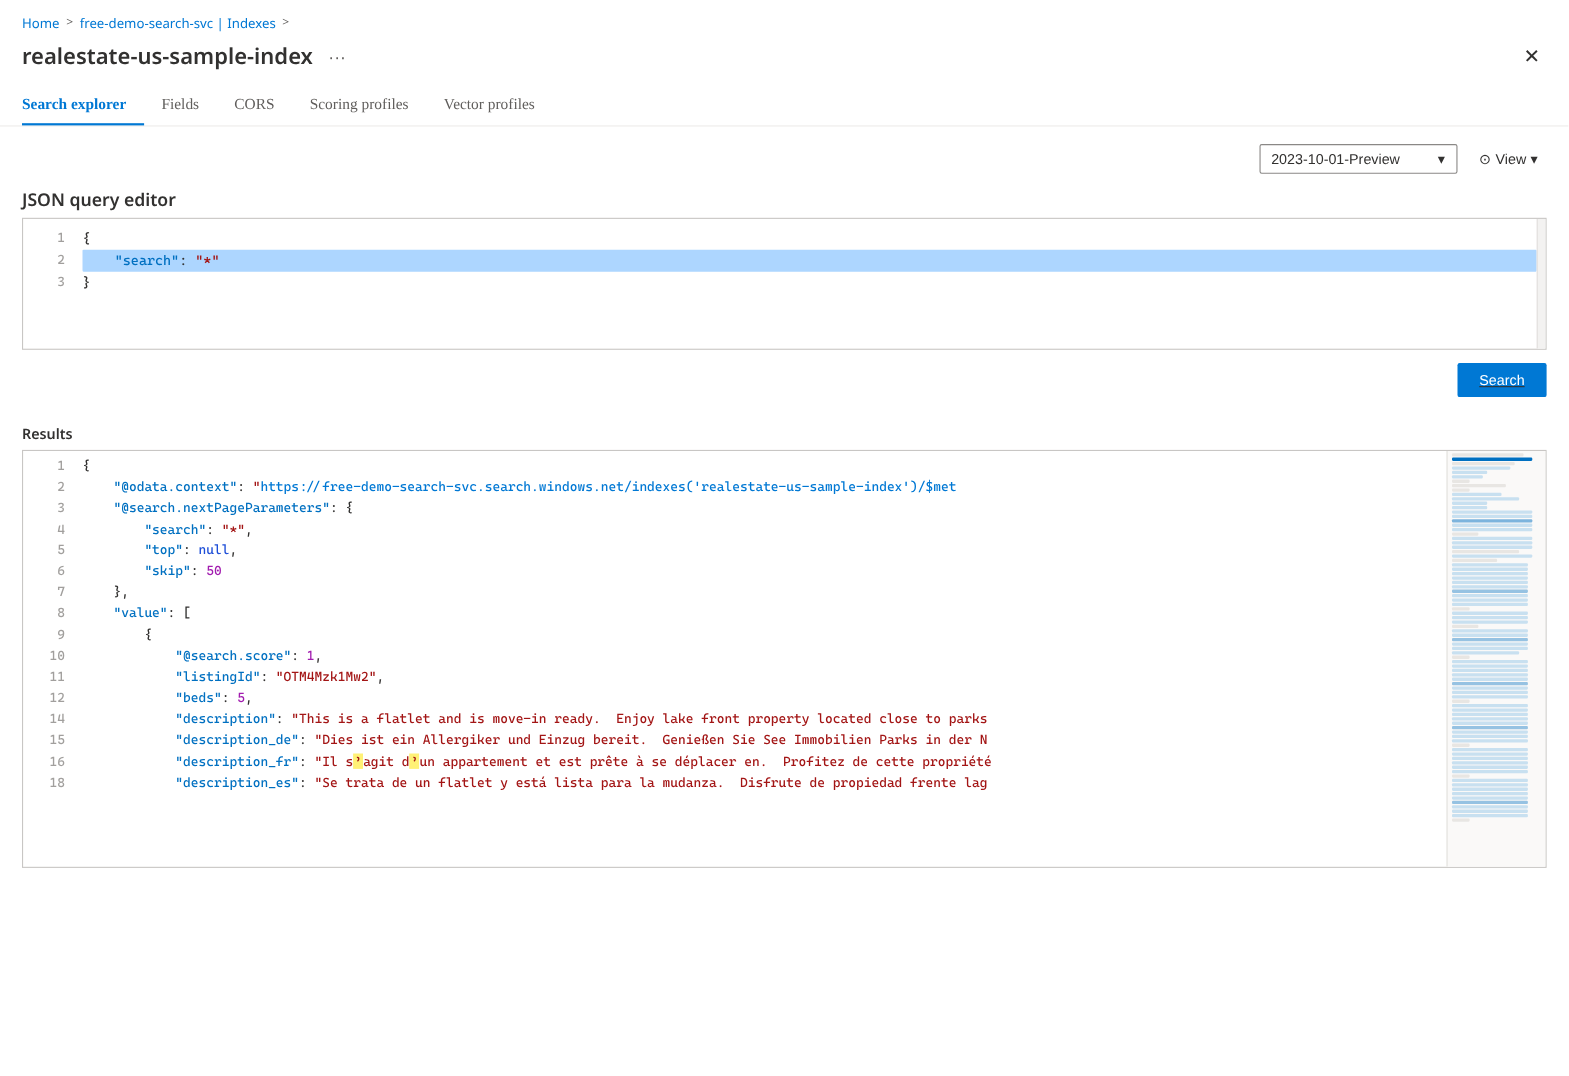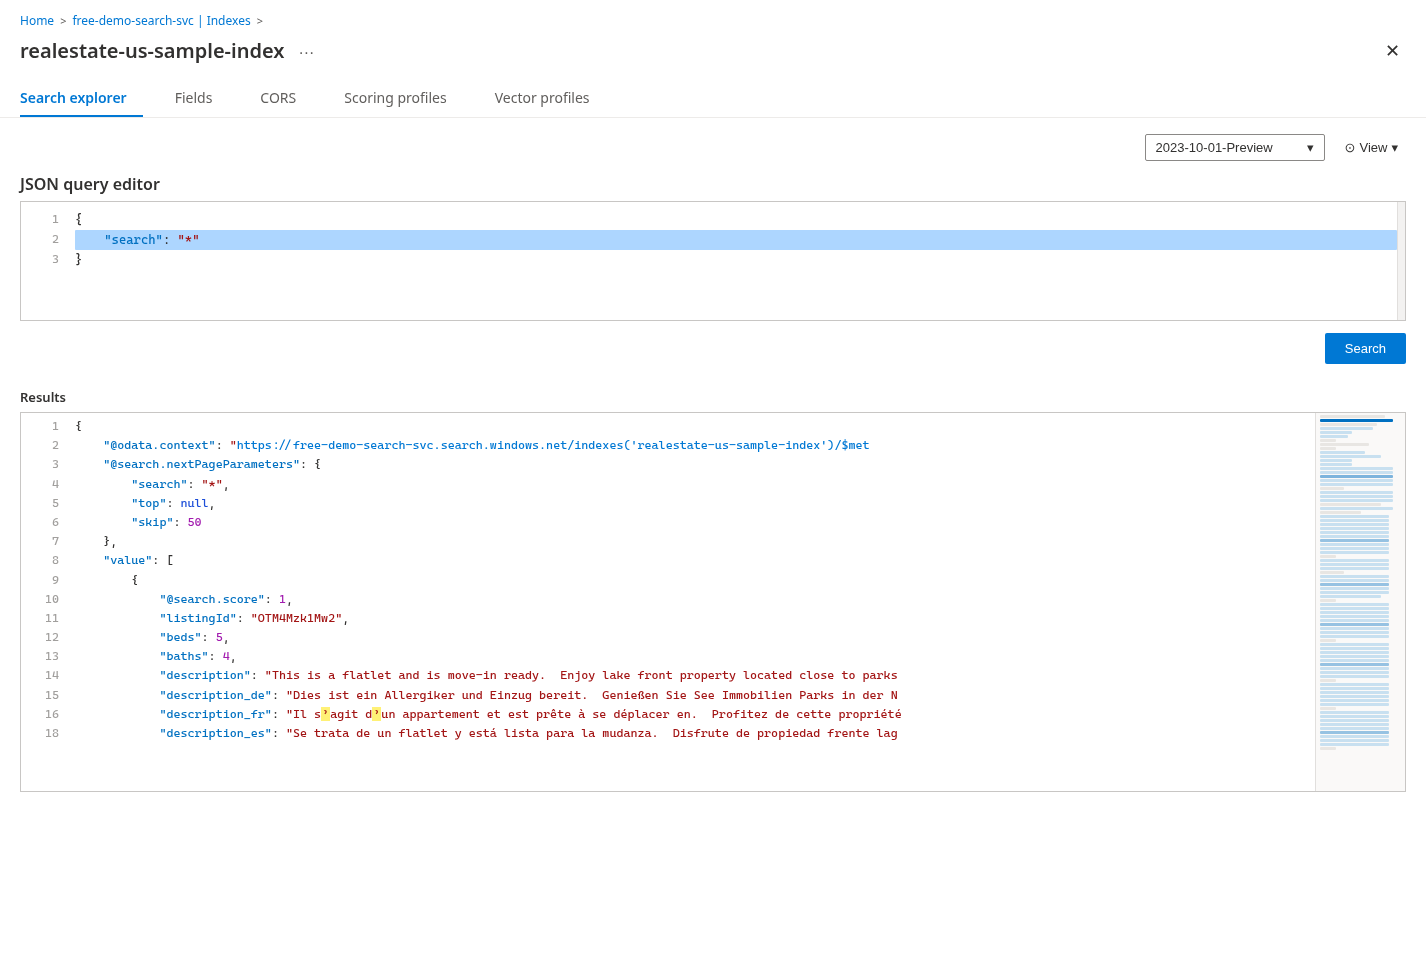--- a/index.html
+++ b/index.html
@@ -62,22 +62,23 @@
       border: none;
       cursor: pointer;
       color: #323130;
       font-size: 18px;
       padding: 2px 6px;
       border-radius: 2px;
     }
 
     .tabs {
       display: flex;
-      gap: 16px;
+      gap: 0;
       margin-top: 4px;
+      font-family: Liberation Serif, serif;
     }
     .tab {
       padding: 8px 16px;
       cursor: pointer;
       font-size: 14px;
       color: #605e5c;
       border-bottom: 2px solid transparent;
       white-space: nowrap;
     }
     .tab:first-child { padding-left: 0; }
@@ -302,21 +303,21 @@
         </span>
       </div>
       <div class="code-line">
         <span class="line-num">3</span>
         <span class="code-content token-brace">}</span>
       </div>
       <div class="editor-scrollbar"></div>
     </div>
   </div>
 
-  <div style="display:flex; justify-content:flex-start; margin-bottom:12px;">
+  <div style="display:flex; justify-content:flex-start; margin-bottom:12px;text-decoration:underline;">
     <button class="search-btn">Search</button>
   </div>
 
   <div class="results-section">
     <div class="results-label">Results</div>
     <div class="results-editor">
       <div class="results-lines">
         <div class="code-line">
           <span class="line-num">1</span>
           <span class="code-content token-brace">{</span>
@@ -359,24 +360,20 @@
           <span class="line-num">10</span>
           <span class="code-content">&nbsp;&nbsp;&nbsp;&nbsp;&nbsp;&nbsp;&nbsp;&nbsp;&nbsp;&nbsp;&nbsp;&nbsp;<span class="token-key">"@search.score"</span>: <span class="token-number">1</span>,</span>
         </div>
         <div class="code-line">
           <span class="line-num">11</span>
           <span class="code-content">&nbsp;&nbsp;&nbsp;&nbsp;&nbsp;&nbsp;&nbsp;&nbsp;&nbsp;&nbsp;&nbsp;&nbsp;<span class="token-key">"listingId"</span>: <span class="token-string">"OTM4Mzk1Mw2"</span>,</span>
         </div>
         <div class="code-line">
           <span class="line-num">12</span>
           <span class="code-content">&nbsp;&nbsp;&nbsp;&nbsp;&nbsp;&nbsp;&nbsp;&nbsp;&nbsp;&nbsp;&nbsp;&nbsp;<span class="token-key">"beds"</span>: <span class="token-number">5</span>,</span>
-        </div>
-        <div class="code-line">
-          <span class="line-num">13</span>
-          <span class="code-content">&nbsp;&nbsp;&nbsp;&nbsp;&nbsp;&nbsp;&nbsp;&nbsp;&nbsp;&nbsp;&nbsp;&nbsp;<span class="token-key">"baths"</span>: <span class="token-number">4</span>,</span>
         </div>
         <div class="code-line">
           <span class="line-num">14</span>
           <span class="code-content">&nbsp;&nbsp;&nbsp;&nbsp;&nbsp;&nbsp;&nbsp;&nbsp;&nbsp;&nbsp;&nbsp;&nbsp;<span class="token-key">"description"</span>: <span class="token-string">"This is a flatlet and is move-in ready.&nbsp; Enjoy lake front property located close to parks</span></span>
         </div>
         <div class="code-line">
           <span class="line-num">15</span>
           <span class="code-content">&nbsp;&nbsp;&nbsp;&nbsp;&nbsp;&nbsp;&nbsp;&nbsp;&nbsp;&nbsp;&nbsp;&nbsp;<span class="token-key">"description_de"</span>: <span class="token-string">"Dies ist ein Allergiker und Einzug bereit.&nbsp; Genießen Sie See Immobilien Parks in der N</span></span>
         </div>
         <div class="code-line">

